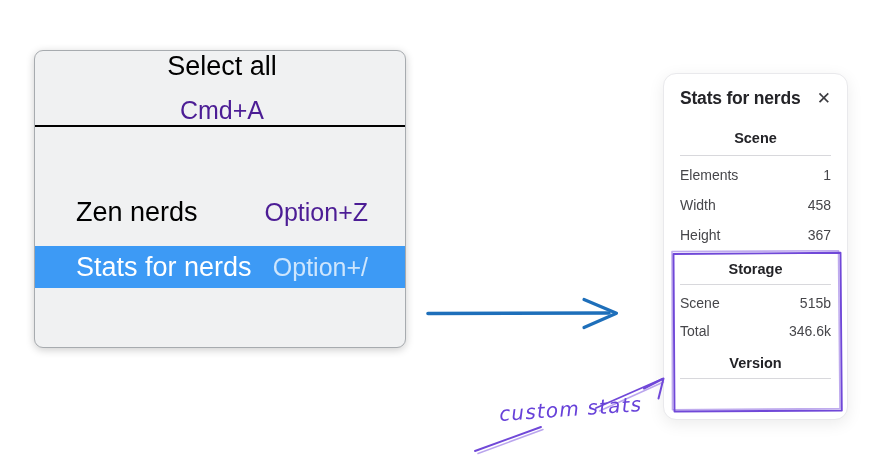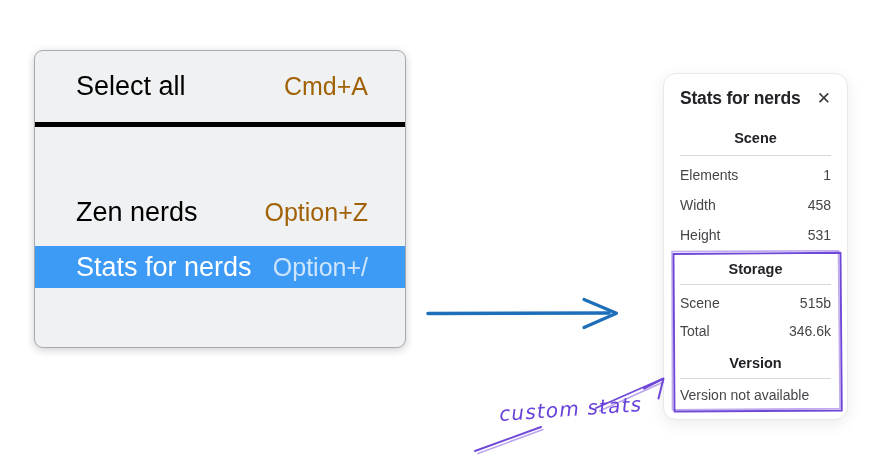--- a/index.html
+++ b/index.html
@@ -11,22 +11,22 @@
   .menu {
     position:absolute; left:34px; top:50px; width:372px; height:298px;
     background:#f0f1f2; border:1px solid #a7abaf; border-radius:9px;
     box-shadow:0 2px 8px rgba(0,0,0,.20);
     overflow:hidden; font-size:27px; color:#000;
   }
   .menu-row {
     display:flex; justify-content:space-between; align-items:center;
     height:45px; padding:0 37px 0 41px; white-space:nowrap;
   }
-  .menu-row .mi-shortcut { color:#a16207; font-size:25px; }
-  .row-first { height:76px; border-bottom:5px solid #000000; }
+  .menu-row .mi-shortcut { color:#4c1d95; font-size:25px; }
+  .row-first { height:76px; border-bottom:2px solid #000000;flex-direction:column; }
   .menu-group { padding-top:18px; }
   .row-selected {
     margin-top:11px; height:42px; background:#3d9af5; color:#ffffff;
   }
   .row-selected .mi-shortcut { color:rgba(255,255,255,.75); }
 
   
   .stats-panel {
     position:absolute; left:663px; top:73px; width:185px; height:347px;
     background:#ffffff; border:1px solid #e9e9ec; border-radius:13px;
@@ -90,39 +90,36 @@
     <div class="stat-row">
       <span>Elements</span>
       <span>1</span>
     </div>
     <div class="stat-row">
       <span>Width</span>
       <span>458</span>
     </div>
     <div class="stat-row">
       <span>Height</span>
-      <span>531</span>
+      <span>367</span>
     </div>
 
     <div class="sec-head sh-storage">Storage</div>
     <div class="divider tight"></div>
     <div class="stat-row compact">
       <span>Scene</span>
       <span>515b</span>
     </div>
     <div class="stat-row compact">
       <span>Total</span>
       <span>346.6k</span>
     </div>
 
     <div class="sec-head sh-version">Version</div>
     <div class="divider tight"></div>
-    <div class="stat-note">
-      <span>Version not available</span>
-    </div>
   </div>
 
   <svg class="overlay" width="873" height="461" viewBox="0 0 873 461">
 
     <g stroke="#1e6fba" fill="none" stroke-linecap="round" stroke-linejoin="round">
       <path d="M428 313.5 L609 313" stroke-width="3.6"></path>
       <path d="M584 299.5 L616.5 313.2 L584 327.5" stroke-width="3.2"></path>
     </g>
 
     <g fill="none" stroke-linejoin="round" stroke-linecap="round">

